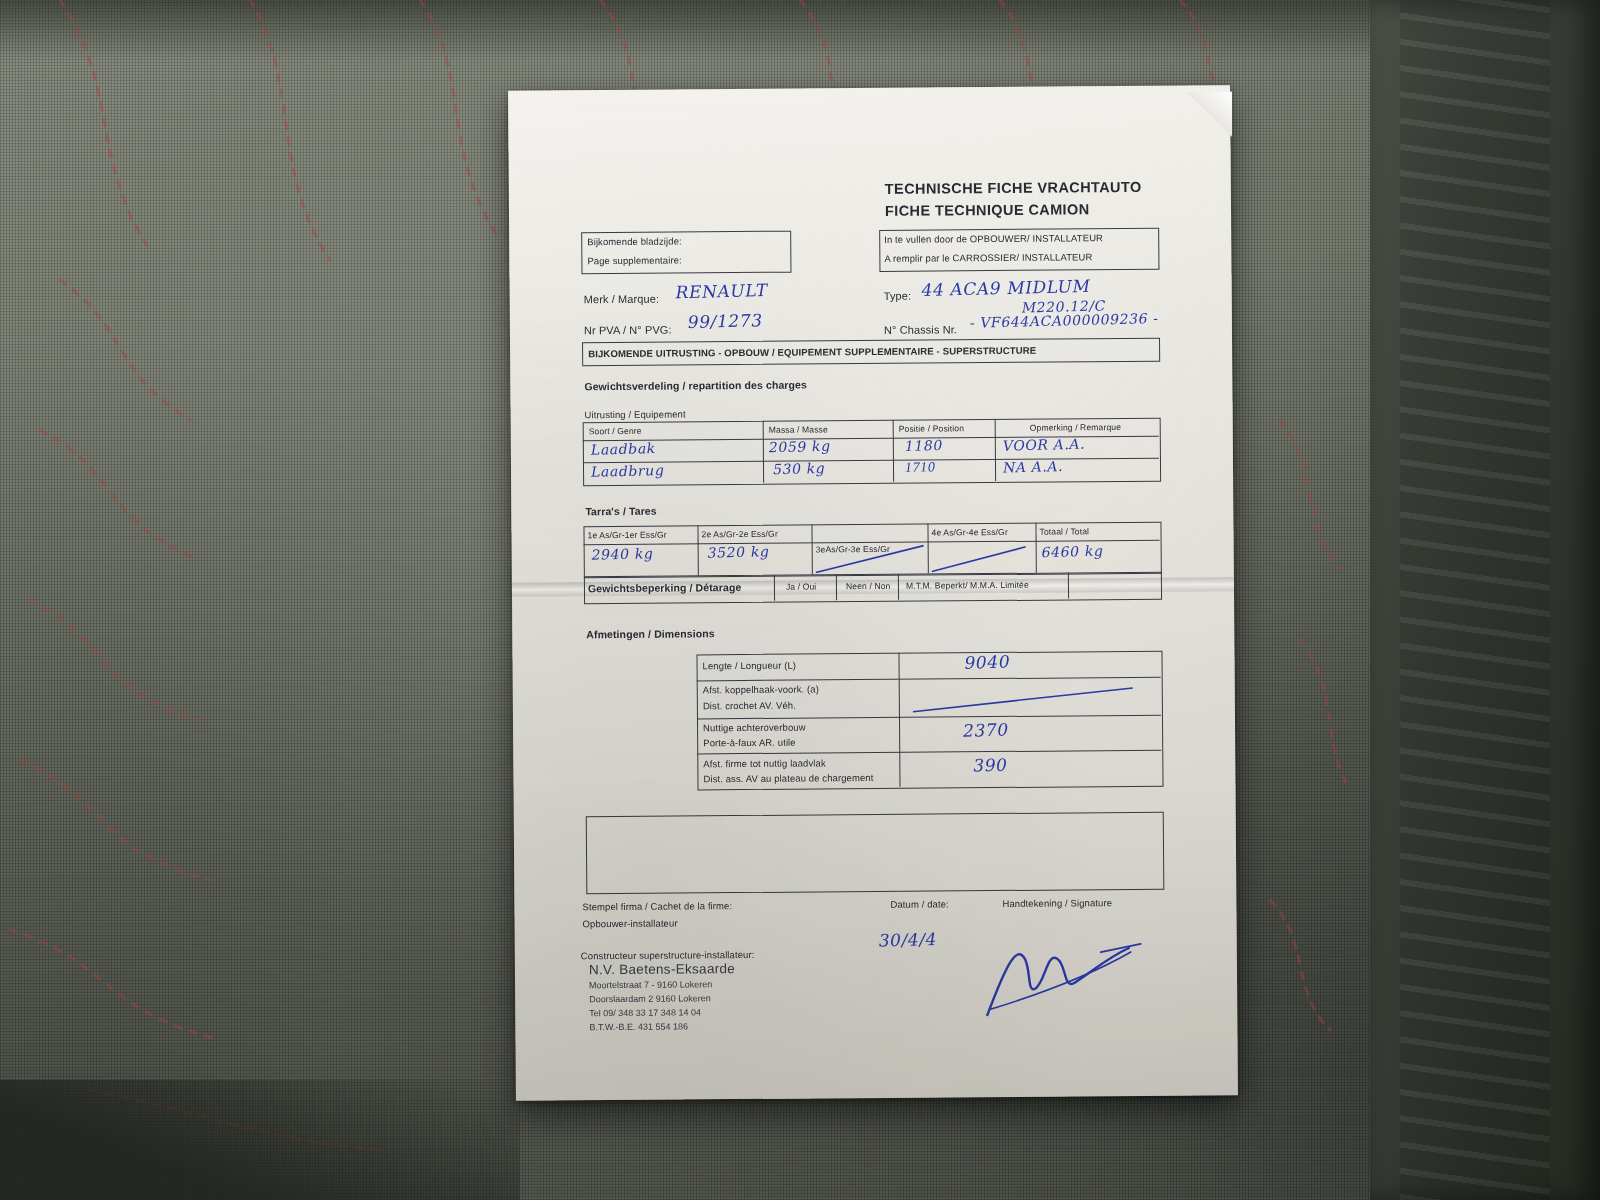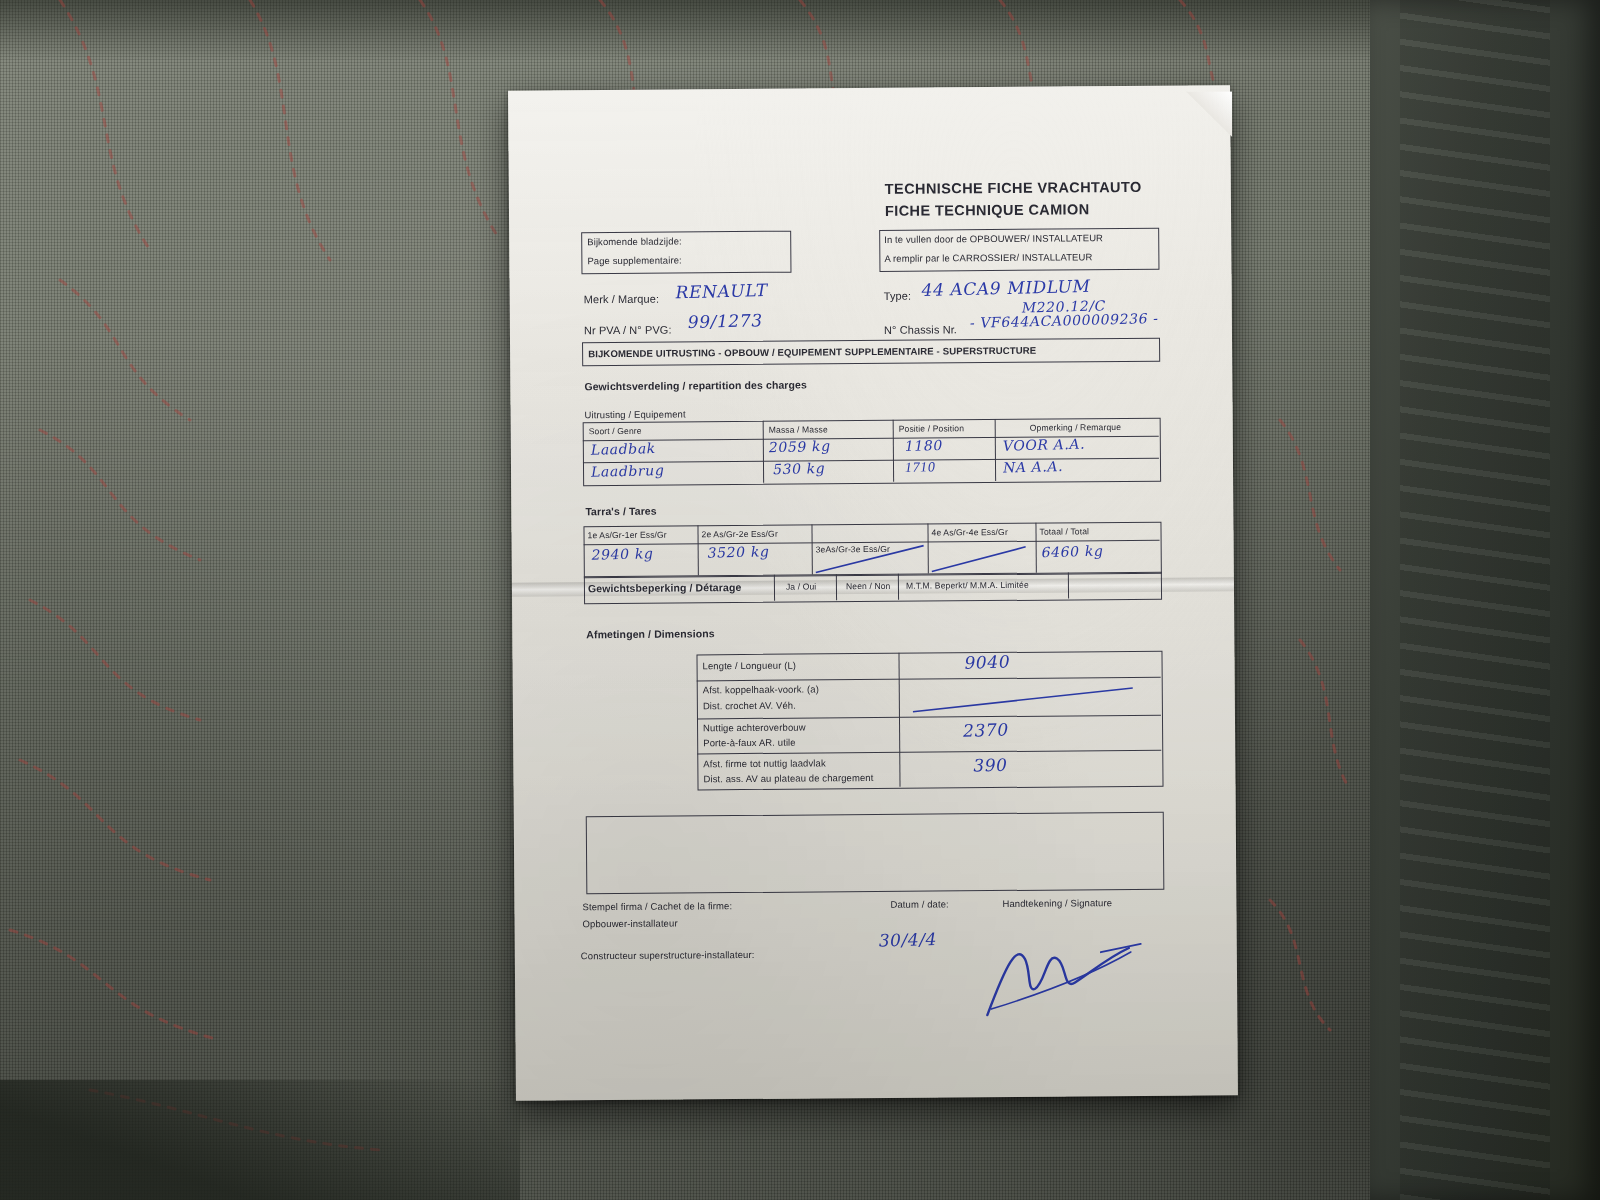--- a/index.html
+++ b/index.html
@@ -264,19 +264,26 @@
       <div class="sig">
         <svg width="180" height="100" viewBox="0 0 180 100">
           <g stroke="#2b3aa8" fill="none" stroke-width="2.4" stroke-linecap="round">
             <path d="M6 92 C 26 40, 36 22, 44 36 C 50 48, 46 70, 54 66 C 64 60, 66 30, 76 36 C 86 42, 82 68, 94 60 C 110 50, 126 36, 148 26"></path>
             <path d="M10 86 C 50 74, 104 56, 150 30" stroke-width="1.6"></path>
             <path d="M120 30 L160 22" stroke-width="1.8"></path>
           </g>
         </svg>
       </div>
 
+      <div class="company">
+        <div class="nm">N.V. Baetens-Eksaarde</div>
+        <div class="ad">Moortelstraat 7 - 9160 Lokeren</div>
+        <div class="ad">Doorslaardam 2  9160 Lokeren</div>
+        <div class="ad">Tel 09/ 348 33 17    348 14 04</div>
+        <div class="ad">B.T.W.-B.E. 431 554 186</div>
+      </div>
 
       <div class="dogear"></div>
       <div class="sheen"></div>
     </div>
   </div>
 
 </div>
 
 </body></html>

